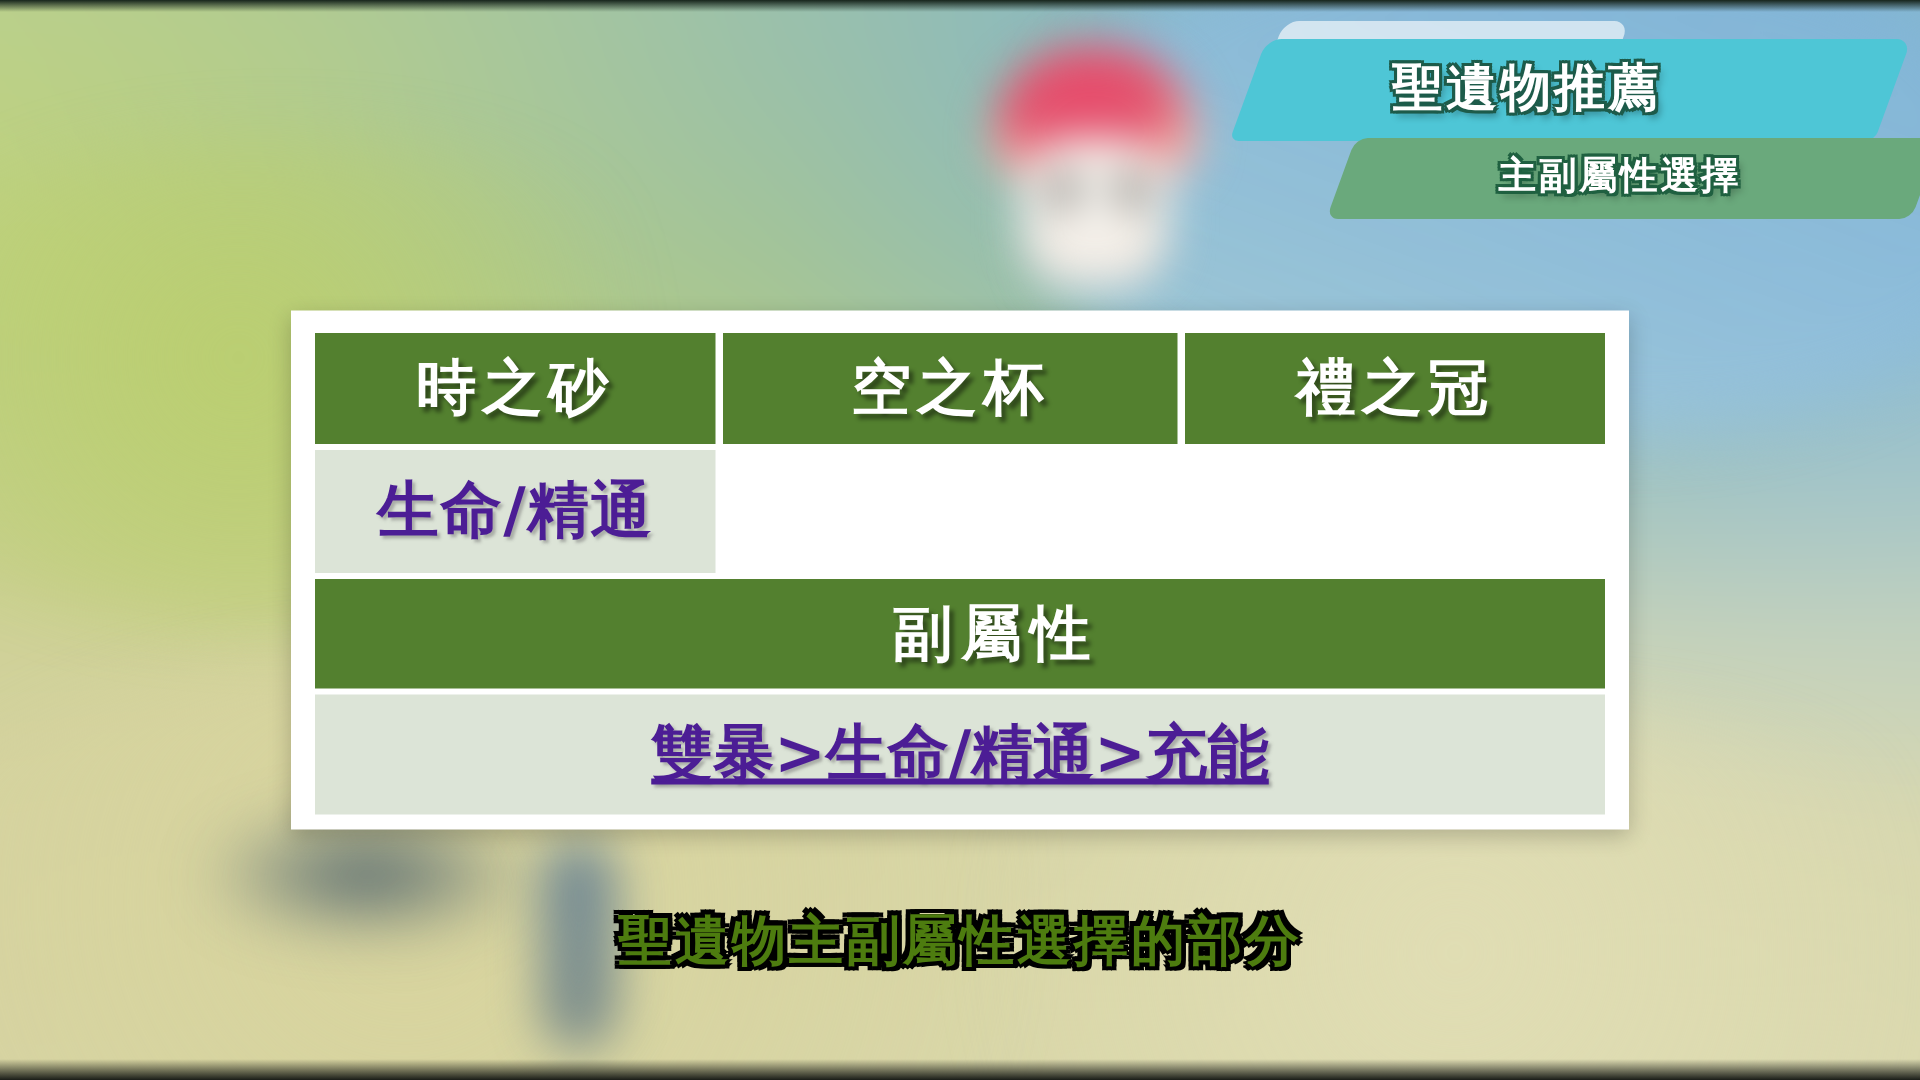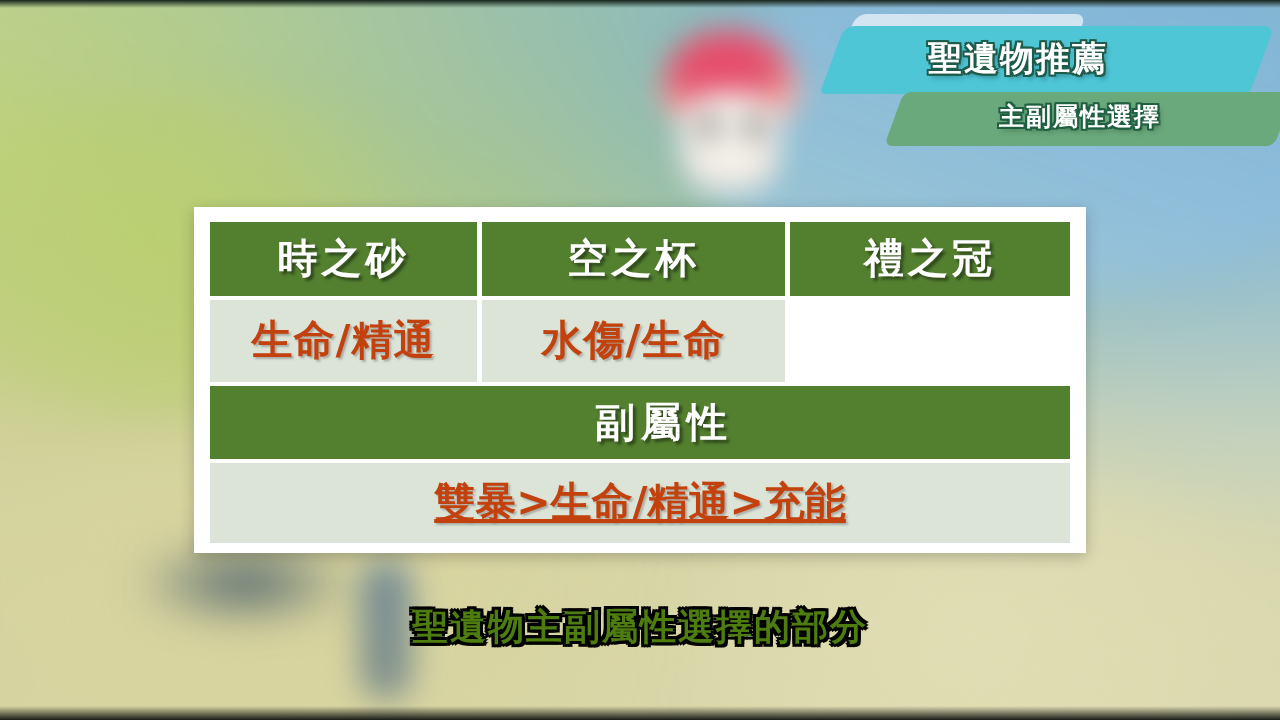--- a/index.html
+++ b/index.html
@@ -144,21 +144,21 @@
   }
   .cell.head{
     background:#53802f;
     color:#ffffff;
     font-size:40px; font-weight:bold; letter-spacing:4px;
     height:74px;
     text-shadow:3px 3px 3px rgba(0,0,0,.45);
   }
   .cell.val{
     background:#dce4d7;
-    color:#c2410c;
+    color:#4c1d95;
     font-size:41px; font-weight:bold; letter-spacing:1px;
     height:82px;
     text-shadow:2px 2px 2px rgba(120,120,120,.5);
   }
   .c1{ width:267px; }
   .c2{ width:303px; }
   .c3{ width:280px; }
   .full{ width:100%; }
 
   .cell.head.full{ letter-spacing:6px;padding-left:48px; }
@@ -214,21 +214,20 @@
     <div class="grid">
 
       <div class="row">
         <div class="cell head c1">時之砂</div>
         <div class="cell head c2">空之杯</div>
         <div class="cell head c3">禮之冠</div>
       </div>
 
       <div class="row">
         <div class="cell val c1">生命/精通</div>
-        <div class="cell val c2">水傷/生命</div>
       </div>
 
       <div class="row sub-head">
         <div class="cell head full">副屬性</div>
       </div>
 
       <div class="row sub-val">
         <div class="cell val full">雙暴&gt;生命/精通&gt;充能</div>
       </div>
 

